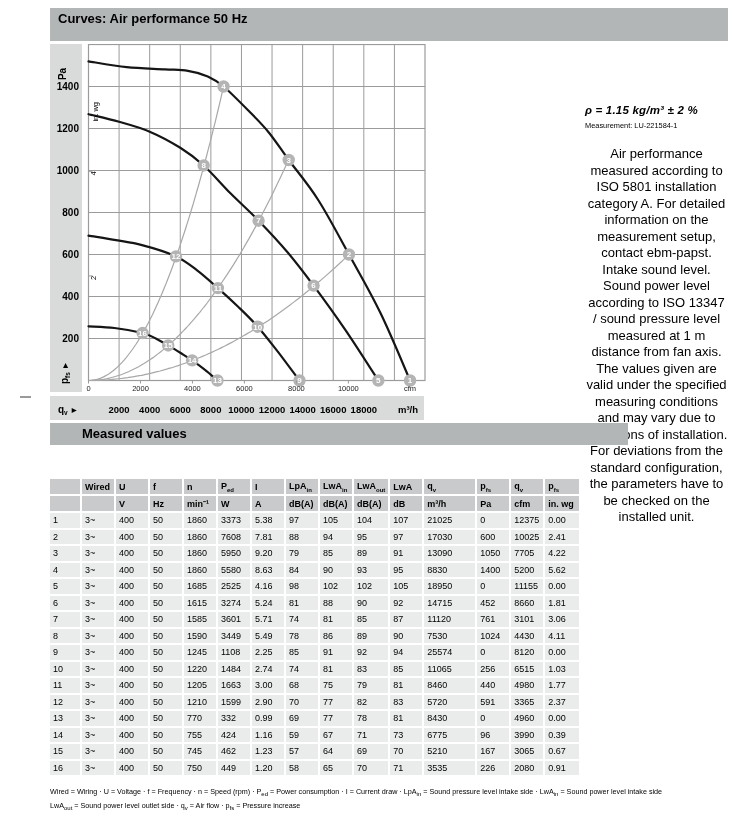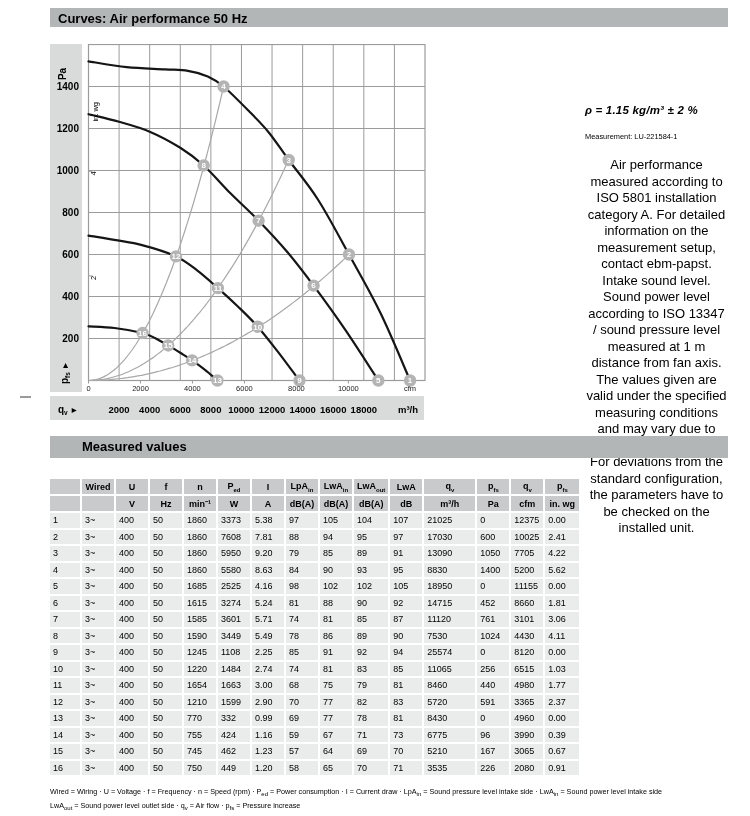--- a/index.html
+++ b/index.html
@@ -5,34 +5,34 @@
   html,body{margin:0;padding:0;}
   body{
     width:750px;height:816px;position:relative;background:#ffffff;color:#000;
     font-family:"Liberation Sans",sans-serif;overflow:hidden;
   }
   .abs{position:absolute;}
   .bar{
     background:#b2b6b7;font-weight:bold;font-size:13px;line-height:22px;
     padding-left:8px;box-sizing:border-box;
   }
-  #curves-bar{left:50px;top:8px;width:678px;height:19px;}
-  #measured-bar{left:50px;top:436px;width:678px;height:22px;padding-left:32px;}
+  #curves-bar{left:50px;top:8px;width:678px;height:33px;}
+  #measured-bar{left:50px;top:423px;width:578px;height:22px;padding-left:32px;}
   #chart-wrap{left:50px;top:44px;width:408px;height:376px;}
   #side-note{left:585px;top:104px;width:143px;}
   #side-note .density{font-size:11.5px;font-weight:bold;letter-spacing:0.2px;font-style:italic;}
-  #side-note .meas{font-size:7.4px;margin-top:16px;}
+  #side-note .meas{font-size:7.4px;margin-top:5px;}
   #side-note .para{font-size:13px;margin-top:16px;line-height:1.27;text-align:center;}
   #left-dash{left:20px;top:396px;width:11px;height:2px;background:#9a9a9a;}
   #vals-table{
     position:absolute;left:48px;top:477px;border-collapse:separate;border-spacing:2px;
     table-layout:fixed;
   }
   #vals-table th{
-    background:#c8cacb;font-size:9px;font-weight:bold;text-align:center;
+    background:#c8cacb;font-size:9px;font-weight:bold;text-align:left;
     padding:1px 3px;height:13px;white-space:nowrap;overflow:hidden;
   }
   #vals-table td{
     background:#eaebeb;font-size:9px;font-weight:normal;text-align:left;
     padding:0 3px;height:14.5px;white-space:nowrap;overflow:hidden;
   }
   #vals-table sub, .footnotes sub{font-size:6px;}
   .footnotes{left:50px;top:786px;font-size:7.2px;line-height:1.6;white-space:nowrap;}
   svg text{font-family:"Liberation Sans",sans-serif;}
 </style>
@@ -424,21 +424,21 @@
         <td>11065</td>
         <td>256</td>
         <td>6515</td>
         <td>1.03</td>
       </tr>
       <tr>
         <td>11</td>
         <td>3~</td>
         <td>400</td>
         <td>50</td>
-        <td>1654</td>
+        <td>1205</td>
         <td>1663</td>
         <td>3.00</td>
         <td>68</td>
         <td>75</td>
         <td>79</td>
         <td>81</td>
         <td>8460</td>
         <td>440</td>
         <td>4980</td>
         <td>1.77</td>

